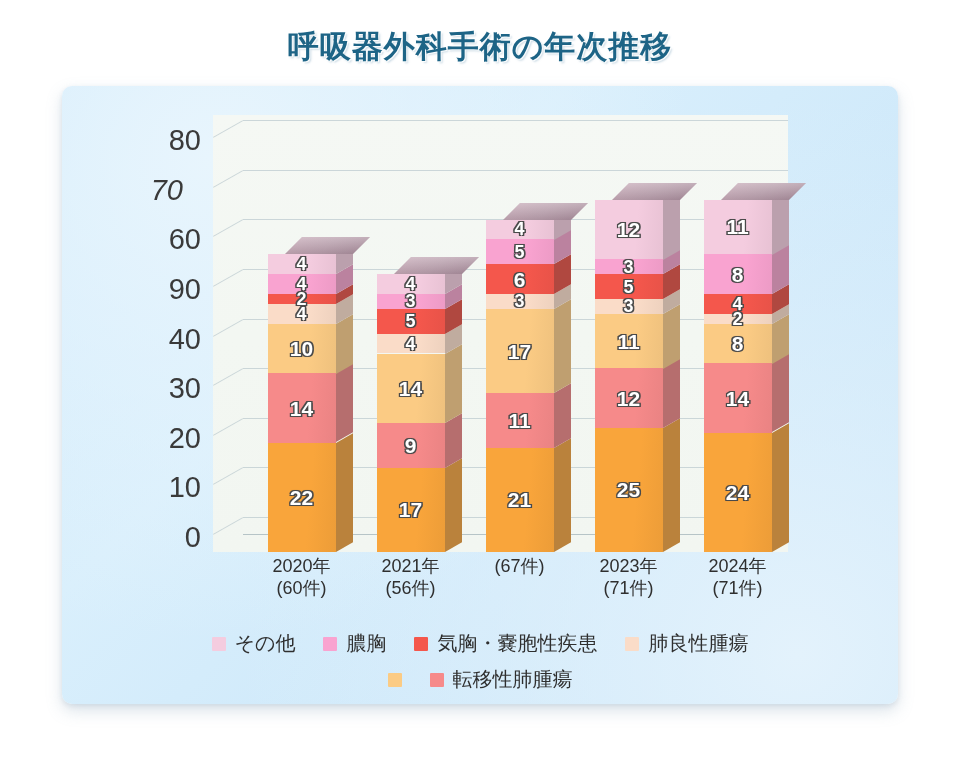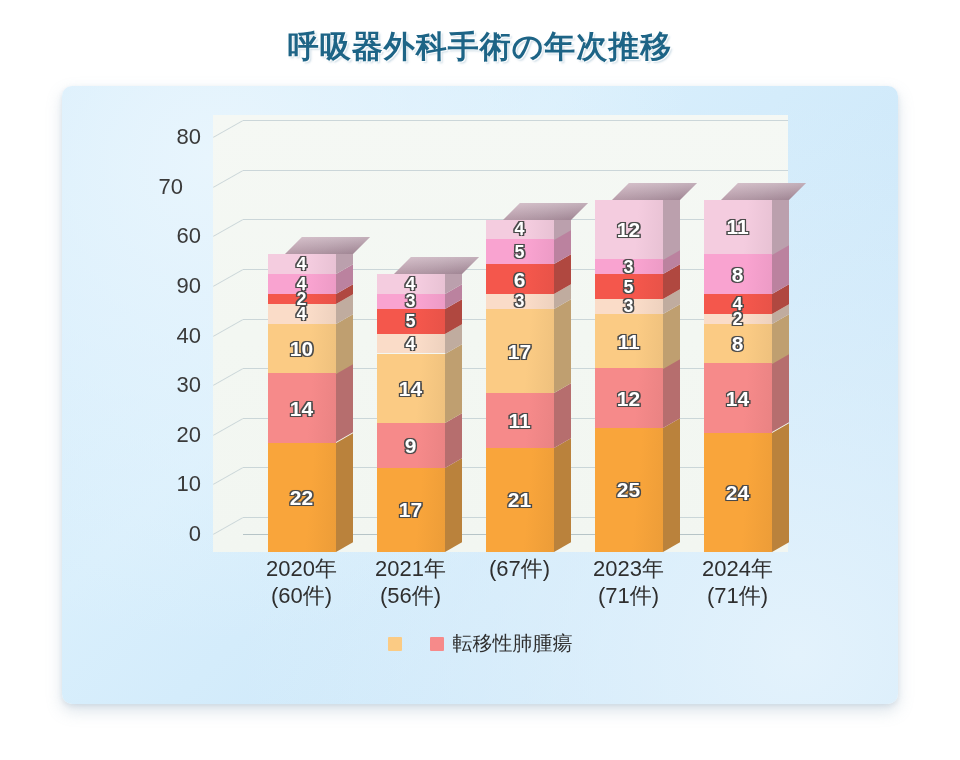--- a/index.html
+++ b/index.html
@@ -46,21 +46,21 @@
   .grid-h{
     position:absolute;left:30px;right:0;height:1px;background:#c3d0d3;opacity:.85;
   }
   .axis-base{
     position:absolute;left:30px;right:0;height:1px;background:#b6c4c7;
   }
 
   
   .ytick{
     position:absolute;right:597px;width:60px;text-align:right;
-    font-size:22px;color:#3a3a3a;transform:translateY(-13px);
+    font-size:29px;color:#3a3a3a;transform:translateY(-13px);
   }
 
   
   .bars{position:absolute;left:30px;top:0;right:0;bottom:0;}
   .bar{
     position:absolute;bottom:0;width:68px;
   }
   .seg{
     position:absolute;left:0;width:68px;
     display:flex;align-items:center;justify-content:center;
@@ -87,42 +87,42 @@
   }
   .bar .top::after{
     content:"";position:absolute;inset:0;
     background:linear-gradient(180deg,rgba(255,255,255,.28),rgba(0,0,0,.06));
   }
 
   
   .xlabels{position:absolute;left:213px;top:556px;width:575px;height:60px;}
   .xlab{
     position:absolute;width:130px;text-align:center;
-    font-size:22px;color:#2f2f2f;line-height:1.22;
+    font-size:18px;color:#2f2f2f;line-height:1.22;
   }
 
   
   .legend{position:absolute;left:62px;top:630px;width:836px;}
   .legrow{display:flex;justify-content:center;align-items:center;gap:28px;margin-bottom:9px;}
   .legitem{display:flex;align-items:center;gap:9px;}
   .swatch{width:14px;height:14px;display:inline-block;border-radius:1px;}
   .legtext{font-size:20px;color:#2f2f2f;white-space:nowrap;}
 </style>
 </head>
 <body>
 
 <div id="stage">
 
   <div class="title">呼吸器外科手術の年次推移</div>
 
   <div class="card"></div>
 
   <div id="yticks">
       <div class="ytick" style="top: 137px; right: 759px;">80</div>
-      <div class="ytick" style="top: 186.625px; right: 777px;">70</div>
+      <div class="ytick" style="top: 186.625px; right: 777px; font-style: italic;">70</div>
       <div class="ytick" style="top: 236.25px; right: 759px;">60</div>
       <div class="ytick" style="top: 285.875px; right: 759px;">90</div>
       <div class="ytick" style="top: 335.5px; right: 759px;">40</div>
       <div class="ytick" style="top: 385.125px; right: 759px;">30</div>
       <div class="ytick" style="top: 434.75px; right: 759px;">20</div>
       <div class="ytick" style="top: 484.375px; right: 759px;">10</div>
       <div class="ytick" style="top: 534px; right: 759px;">0</div>
     </div>
 
   <div class="plot">
@@ -358,20 +358,38 @@
         <div>2023年</div>
         <div>(71件)</div>
       </div>
       <div class="xlab" style="left: 459.5px;">
         <div>2024年</div>
         <div>(71件)</div>
       </div>
     </div>
 
   <div class="legend">
+    <div class="legrow" id="legrow1">
+        <div class="legitem">
+          <span class="swatch" style="background: rgb(244, 204, 223);"></span>
+          <span class="legtext">その他</span>
+        </div>
+        <div class="legitem">
+          <span class="swatch" style="background: rgb(249, 163, 208);"></span>
+          <span class="legtext">膿胸</span>
+        </div>
+        <div class="legitem">
+          <span class="swatch" style="background: rgb(244, 87, 76);"></span>
+          <span class="legtext">気胸・嚢胞性疾患</span>
+        </div>
+        <div class="legitem">
+          <span class="swatch" style="background: rgb(250, 220, 200);"></span>
+          <span class="legtext">肺良性腫瘍</span>
+        </div>
+      </div>
     <div class="legrow" id="legrow2">
         <div class="legitem">
           <span class="swatch" style="background: rgb(251, 203, 132);"></span>
         </div>
         <div class="legitem">
           <span class="swatch" style="background: rgb(246, 138, 138);"></span>
           <span class="legtext">転移性肺腫瘍</span>
         </div>
       </div>
   </div>

